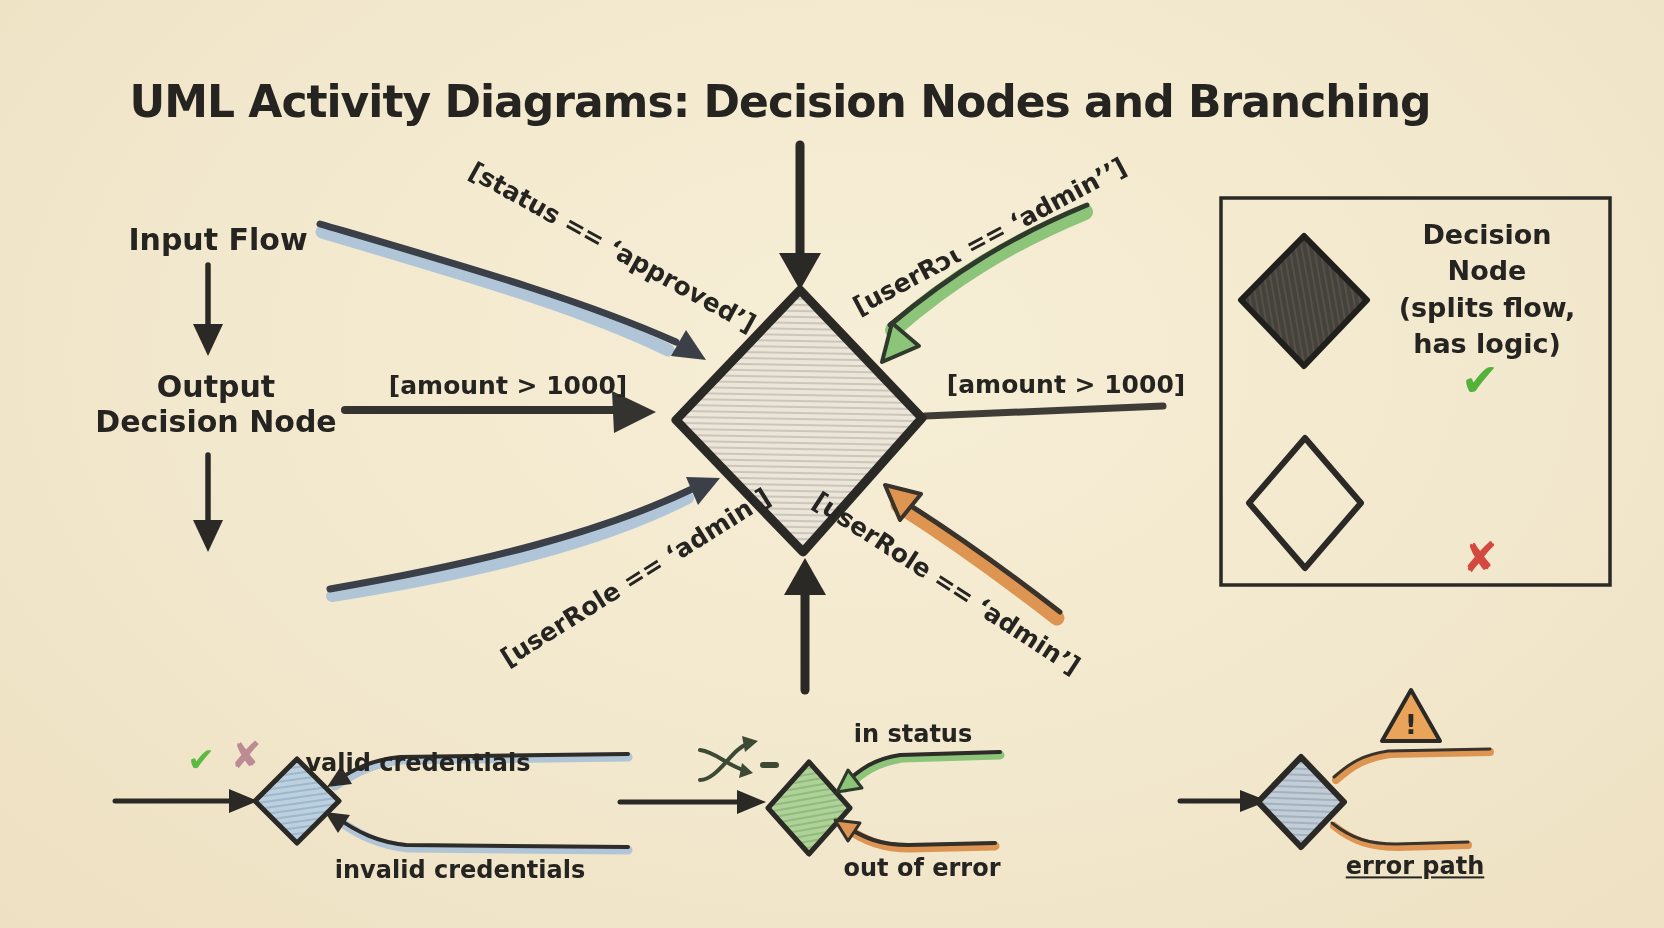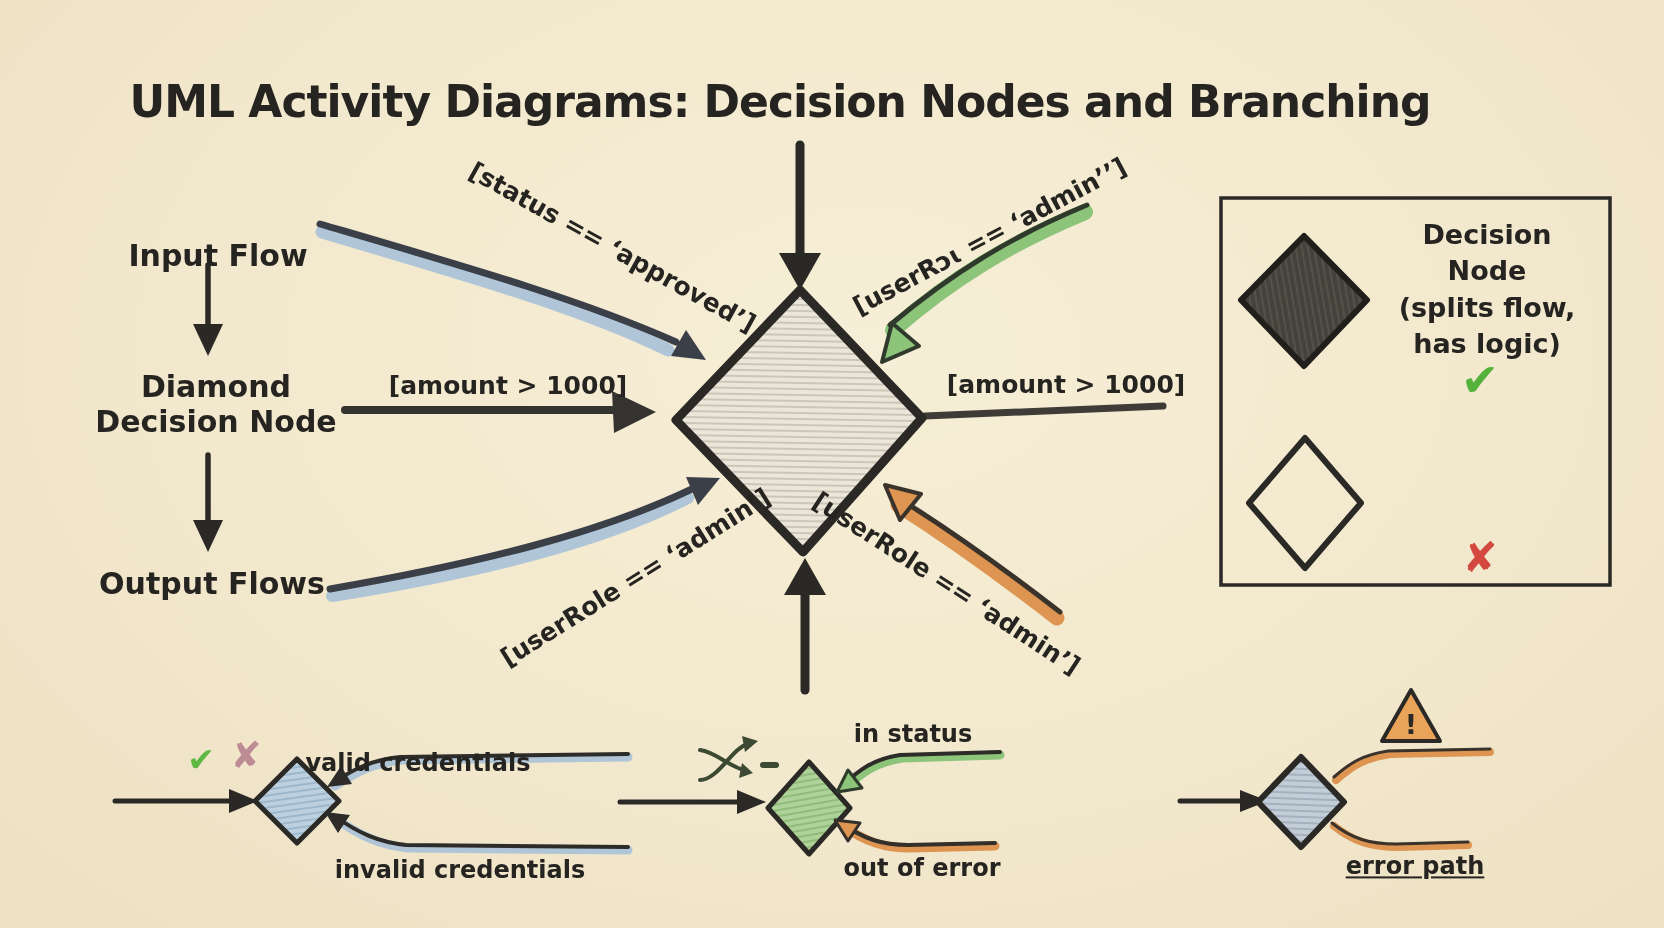--- a/index.html
+++ b/index.html
@@ -156,24 +156,23 @@
       <path d="M1334,777 C1350,763 1362,755 1388,751 L1490,749" stroke="#3a332b" stroke-width="3" fill="none" stroke-linecap="round"></path>
     </g>
     <g>
       <path d="M1334,826 C1354,842 1372,847 1398,847 L1468,845" stroke="#dd9551" stroke-width="8" fill="none" stroke-linecap="round"></path>
       <path d="M1332,823 C1352,839 1370,844 1396,844 L1468,842" stroke="#3a332b" stroke-width="3" fill="none" stroke-linecap="round"></path>
     </g>
   </svg>
 
   <h1 class="lbl title" style="left:780px;top:73px;">UML Activity Diagrams: Decision Nodes and Branching</h1>
 
-  <div class="lbl flowlbl" style="left:218px;top:240px;margin-top:16px;">Input Flow</div>
-  <div class="lbl flowlbl" style="left:216px;top:404px;">Diamond
+  <div class="lbl flowlbl" style="left:218px;top:240px;">Input Flow</div>
+  <div class="lbl flowlbl" style="left:216px;top:404px;">Output
 Decision Node</div>
-  <div class="lbl flowlbl" style="left:212px;top:584px;">Output Flows</div>
 
   <div class="lbl guard" style="left:612px;top:248px;transform:translate(-50%,-50%) rotate(29deg);">[status == ‘approved’]</div>
   <div class="lbl guard" style="left:990px;top:237px;transform:translate(-50%,-50%) rotate(-28deg);">[userRɔɩ == ‘admin’’]</div>
   <div class="lbl guard" style="left:508px;top:386px;">[amount &gt; 1000]</div>
   <div class="lbl guard" style="left:1066px;top:385px;">[amount &gt; 1000]</div>
   <div class="lbl guard" style="left:636px;top:578px;transform:translate(-50%,-50%) rotate(-32deg);">[userRole == ‘admin’]</div>
   <div class="lbl guard" style="left:946px;top:584px;transform:translate(-50%,-50%) rotate(33deg);">[userRole == ‘admin’]</div>
 
   <div class="lbl legendtxt" style="left:1487px;top:290px;">Decision Node
 (splits flow,

